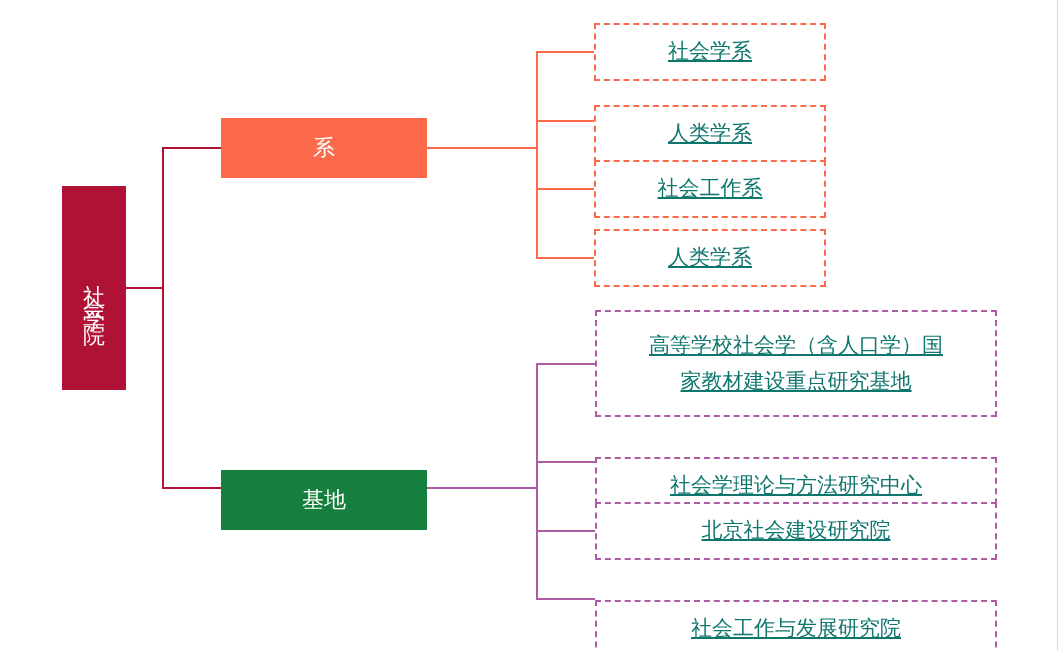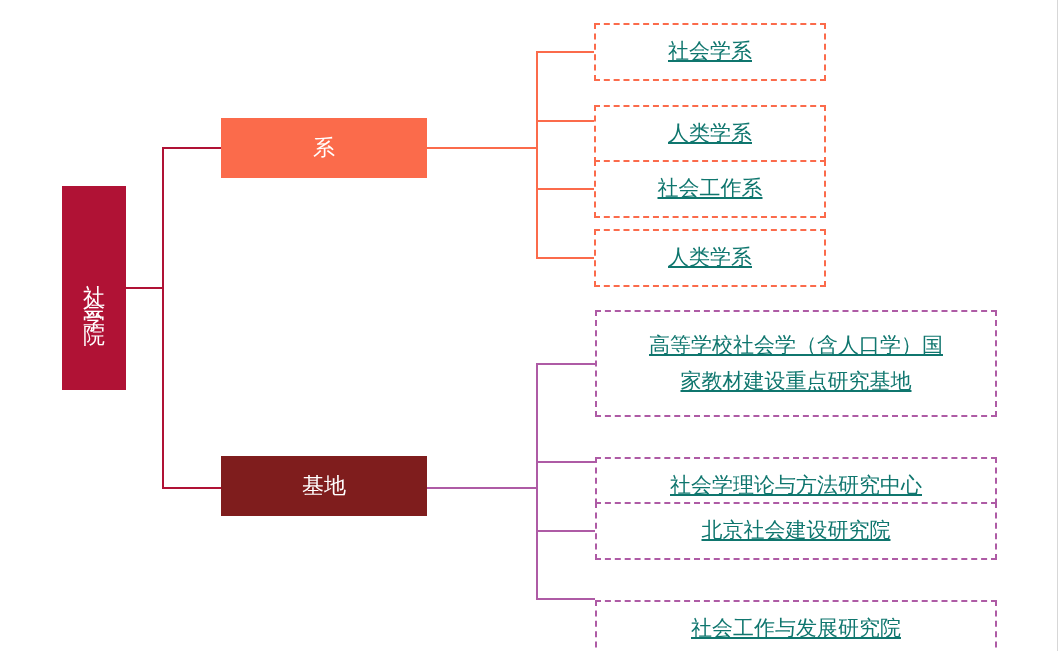--- a/index.html
+++ b/index.html
@@ -11,21 +11,21 @@
 
   .node { position: absolute; display: flex; align-items: center; justify-content: center; text-align: center; }
 
   
   .root { left: 62px; top: 186px; width: 64px; height: 204px; background: #B01235; }
   .root-label { writing-mode: vertical-lr; letter-spacing: 13px; font-size: 22px; color: #ffffff; padding-top: 10px; }
 
   
   .branch { width: 206px; height: 60px; font-size: 22px; color: #ffffff; }
   .branch-depts { left: 221px; top: 118px; background: #FB6B4B; }
-  .branch-bases { left: 221px; top: 456px; background: #7f1d1d; }
+  .branch-bases { left: 221px; top: 470px; background: #15803d; }
 
   
   .leaf { background: #ffffff; color: #0f766e; font-size: 21px; line-height: 1.7; white-space: pre-line; text-decoration: underline; }
   .leaf-o { left: 594px; width: 232px; height: 58px; border: 2px dashed #FB6B4B; }
   .leaf-p { left: 595px; width: 402px; height: 58px; border: 2px dashed #AE5BA5; }
 
   .edge-right { position: absolute; left: 1057px; top: 0; width: 1px; height: 651px; background: #d7d7d7; }
 </style>
 </head>
 <body>

